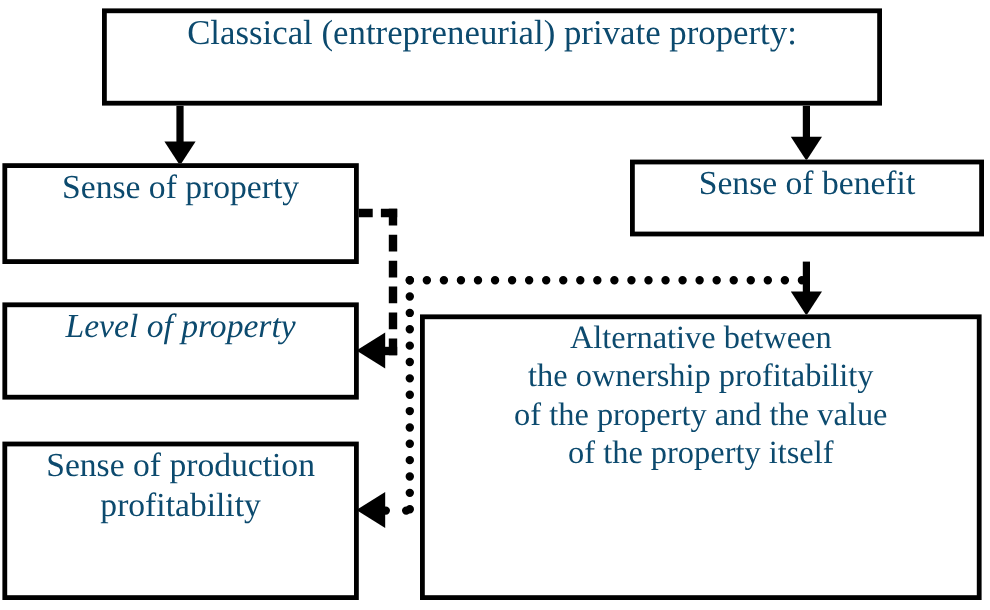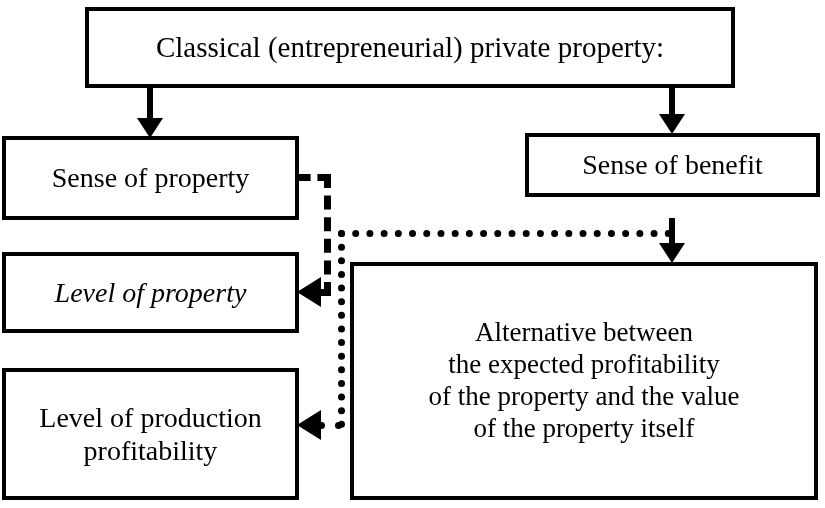--- a/index.html
+++ b/index.html
@@ -16,25 +16,25 @@
     overflow: hidden;
     font-family: "Liberation Serif", "DejaVu Serif", serif;
     color: #000000;
   }
   .node {
     position: absolute;
     box-sizing: border-box;
     background: #ffffff;
     border: 4px solid #000000;
     display: flex;
-    align-items: center;
+    align-items: flex-start;
     justify-content: center;
     text-align: center;
     line-height: 1.18;
-    color: #000000;
+    color: #0c4a6e;
     z-index: 3;
   }
   .node-label {
     display: block;
     width: 100%;
     padding: 0 6px;
     white-space: pre-line;
   }
   
   #node-root      { left: 85px;  top: 7px;   width: 650px; height: 81px;  font-size: 29px; }
@@ -100,31 +100,31 @@
 
   <div class="node" id="node-ownership">
     <span class="node-label">Sense of property</span>
   </div>
 
   <div class="node" id="node-level-prop">
     <span class="node-label">Level of property</span>
   </div>
 
   <div class="node" id="node-level-prod">
-    <span class="node-label">Level of production
+    <span class="node-label">Sense of production
 profitability</span>
   </div>
 
   <div class="node" id="node-benefit">
     <span class="node-label">Sense of benefit</span>
   </div>
 
   <div class="node" id="node-alt">
     <span class="node-label">Alternative between
-the expected profitability
+the ownership profitability
 of the property and the value
 of the property itself</span>
   </div>
 
   <div class="conn solid-v" style="left:147px; top:88px; height:32px;"></div>
   <div class="arrow-down" style="left:137px; top:118px;"></div>
 
   <div class="conn solid-v" style="left:669px; top:88px; height:29px;"></div>
   <div class="arrow-down" style="left:659px; top:114px;"></div>
 

